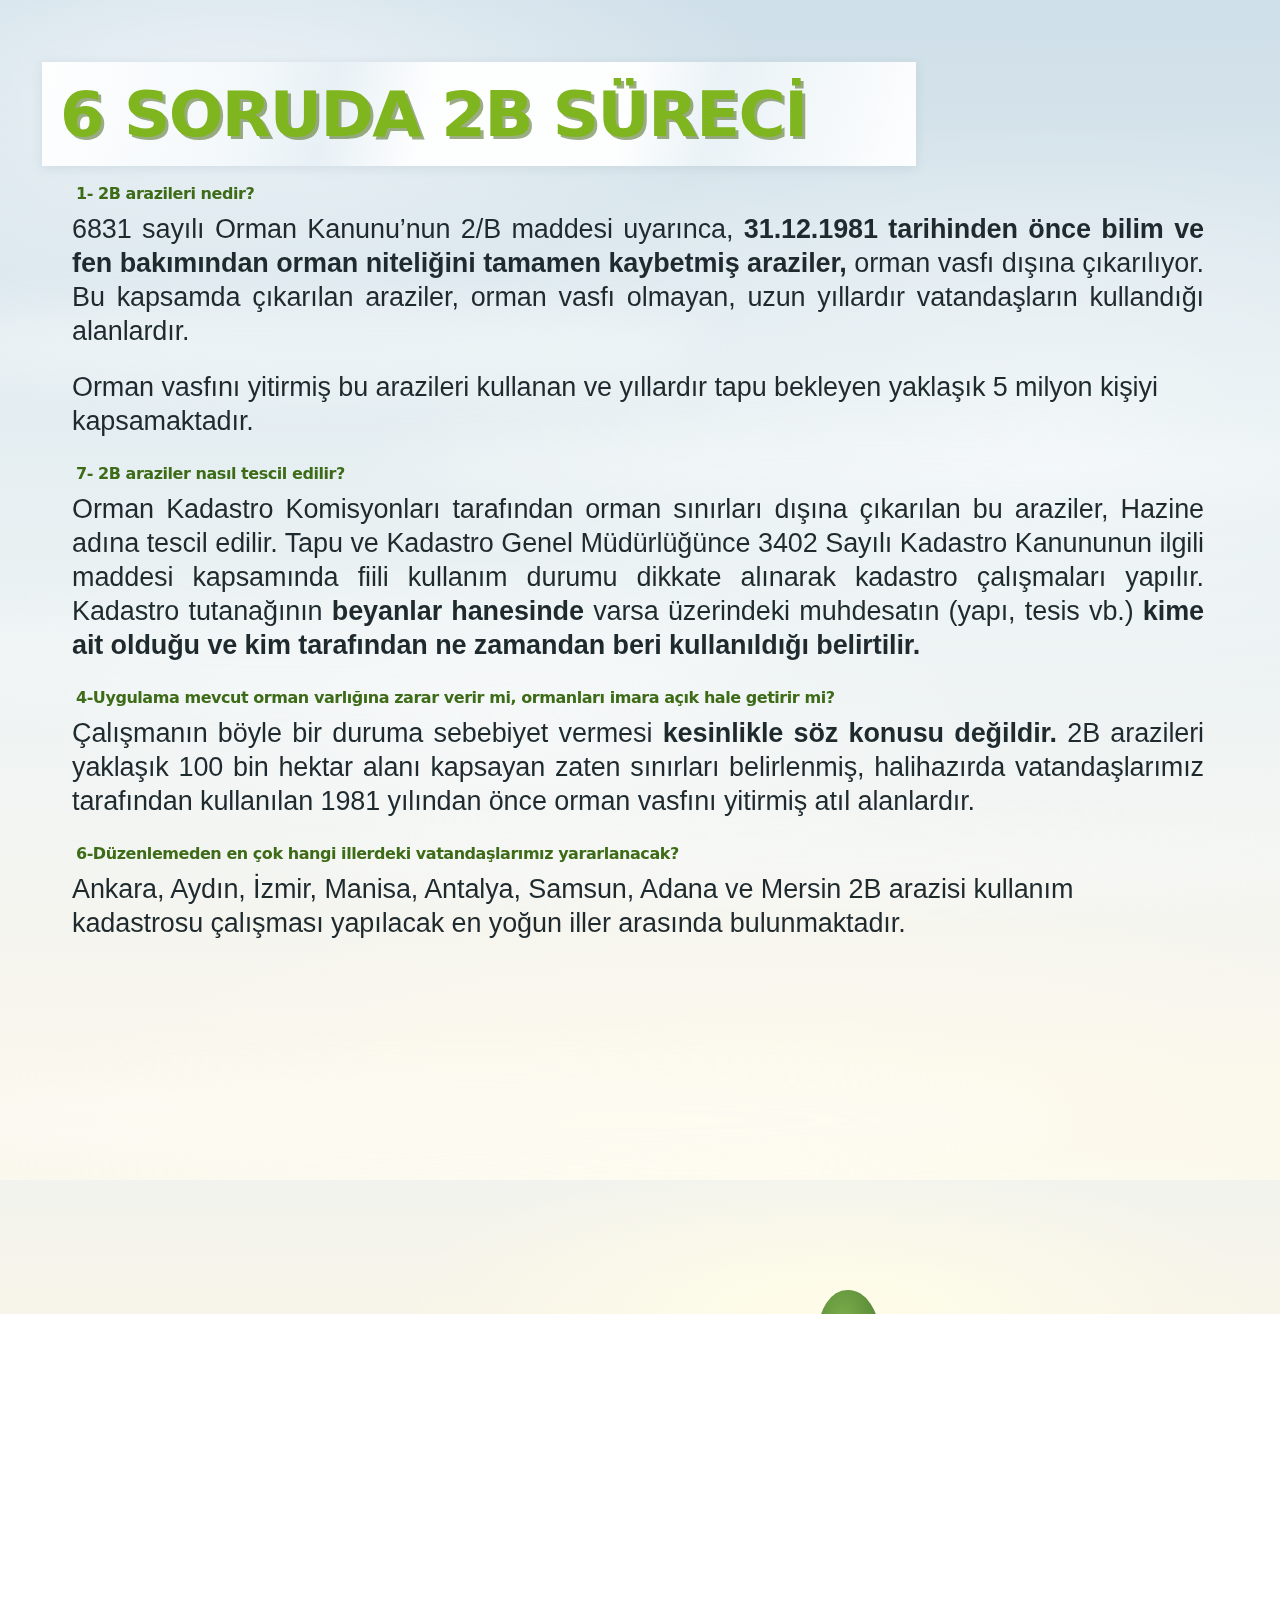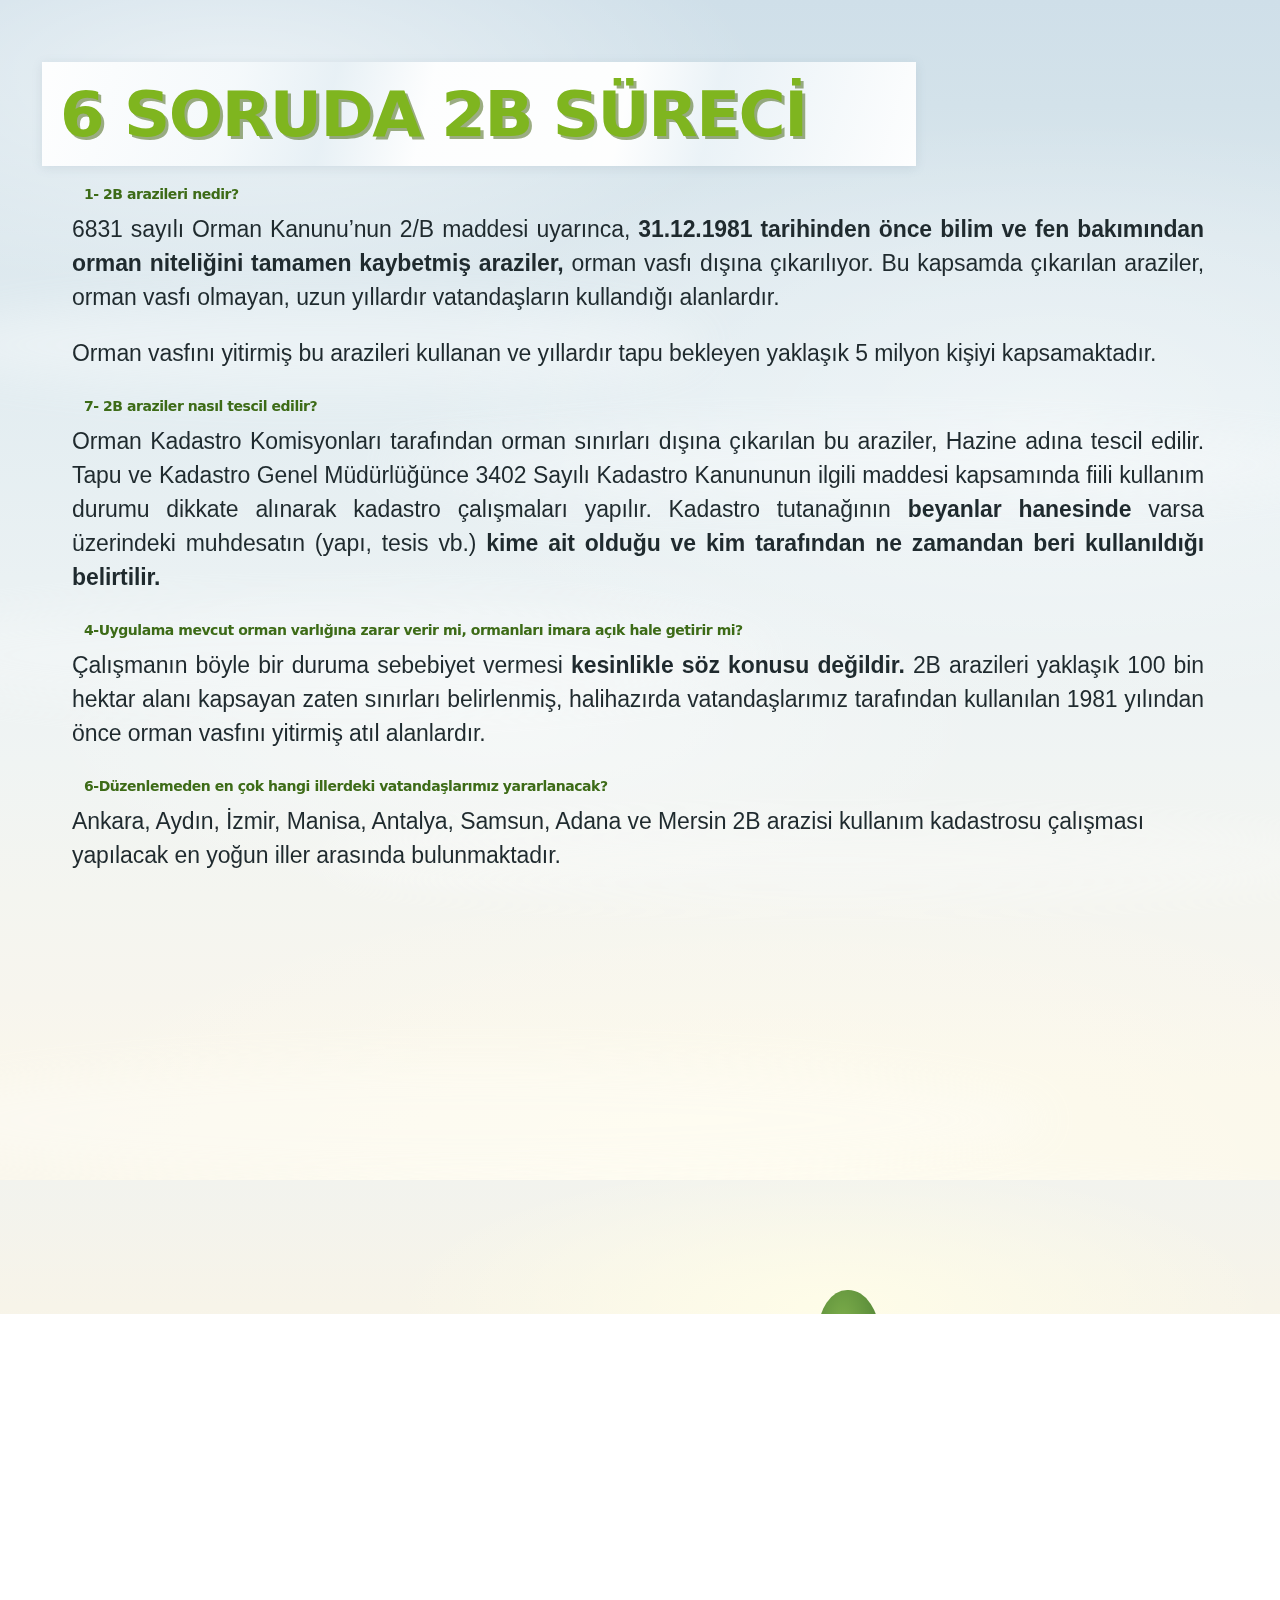--- a/index.html
+++ b/index.html
@@ -190,31 +190,31 @@
   .content {
     position: absolute;
     left: 72px;
     top: 180px;
     width: 1132px;
   }
   .qa-block { margin-bottom: 22px; }
   .qa-block:last-child { margin-bottom: 0; }
 
   .qa-question {
-    margin: 0 0 4px 12px;
+    margin: 0 0 4px 4px;
     font-family: "DejaVu Sans", "Liberation Sans", sans-serif;
-    font-size: 14px;
+    font-size: 16px;
     font-weight: 700;
     letter-spacing: -0.45px;
     color: #3d6b17;
     line-height: 28px;
   }
   .qa-answer {
     margin: 0;
-    font-size: 23px;
+    font-size: 27px;
     font-weight: 400;
     line-height: 34px;
     color: #1f2a2e;
     text-align: justify;
     text-justify: inter-word;
     letter-spacing: -0.1px;
   }
   .qa-answer b { font-weight: 700; }
   .qa-answer.no-justify { text-align: left; }
 

